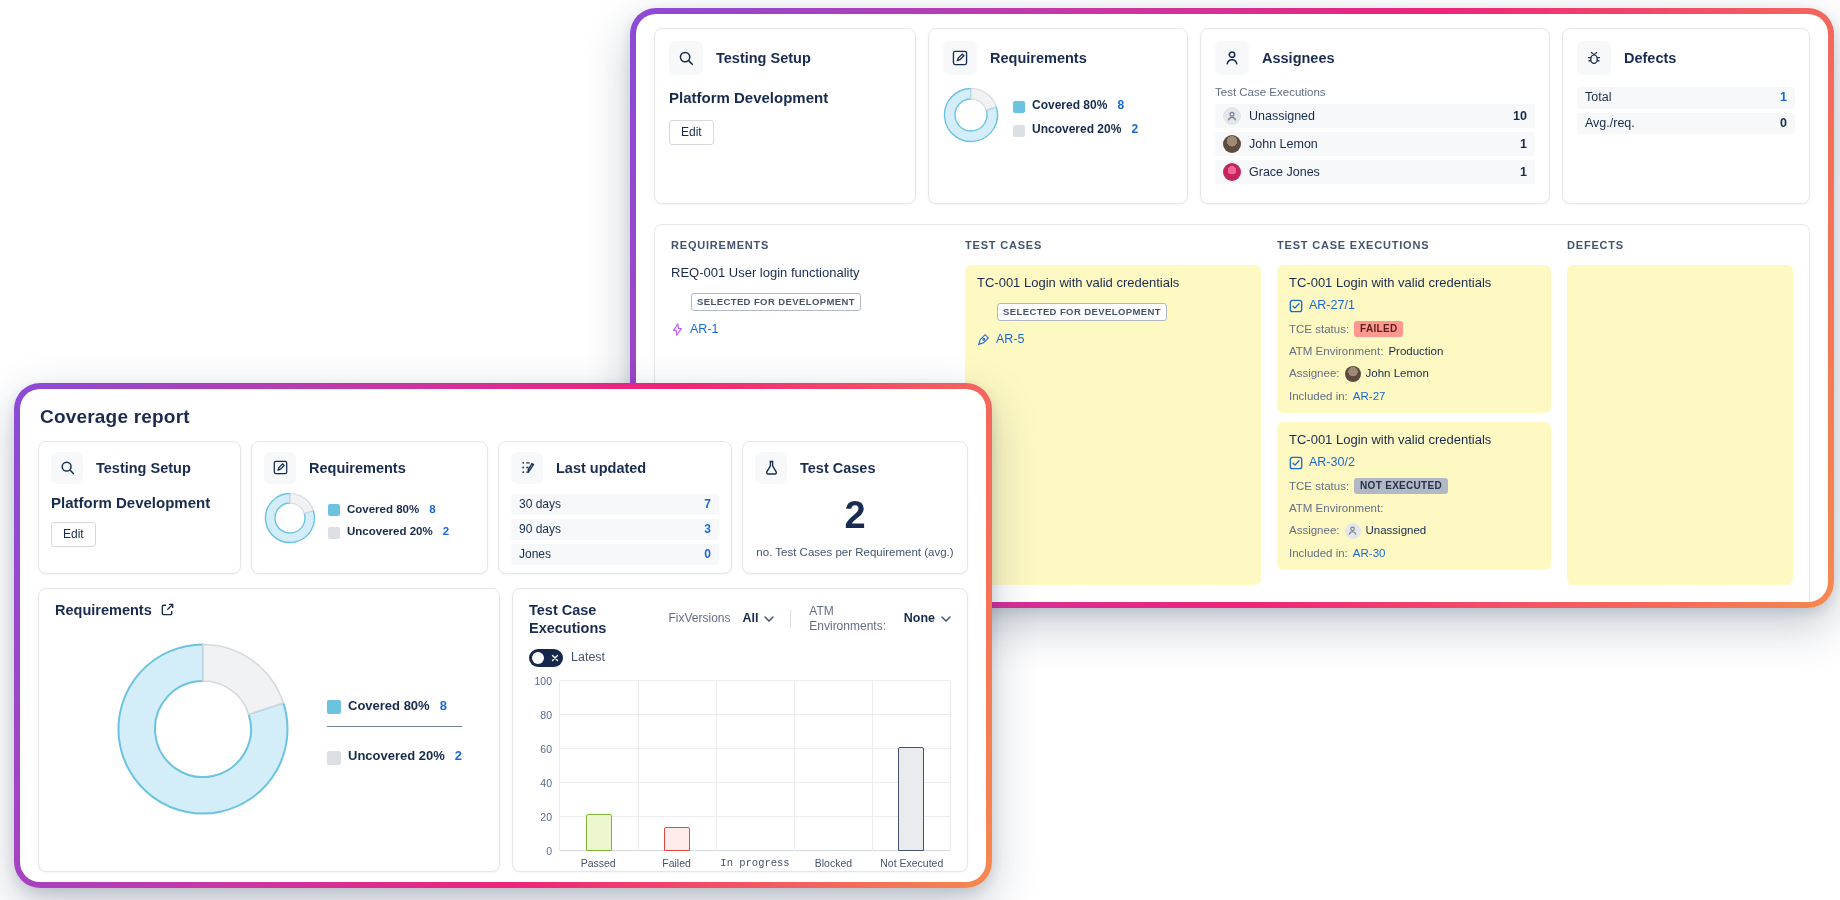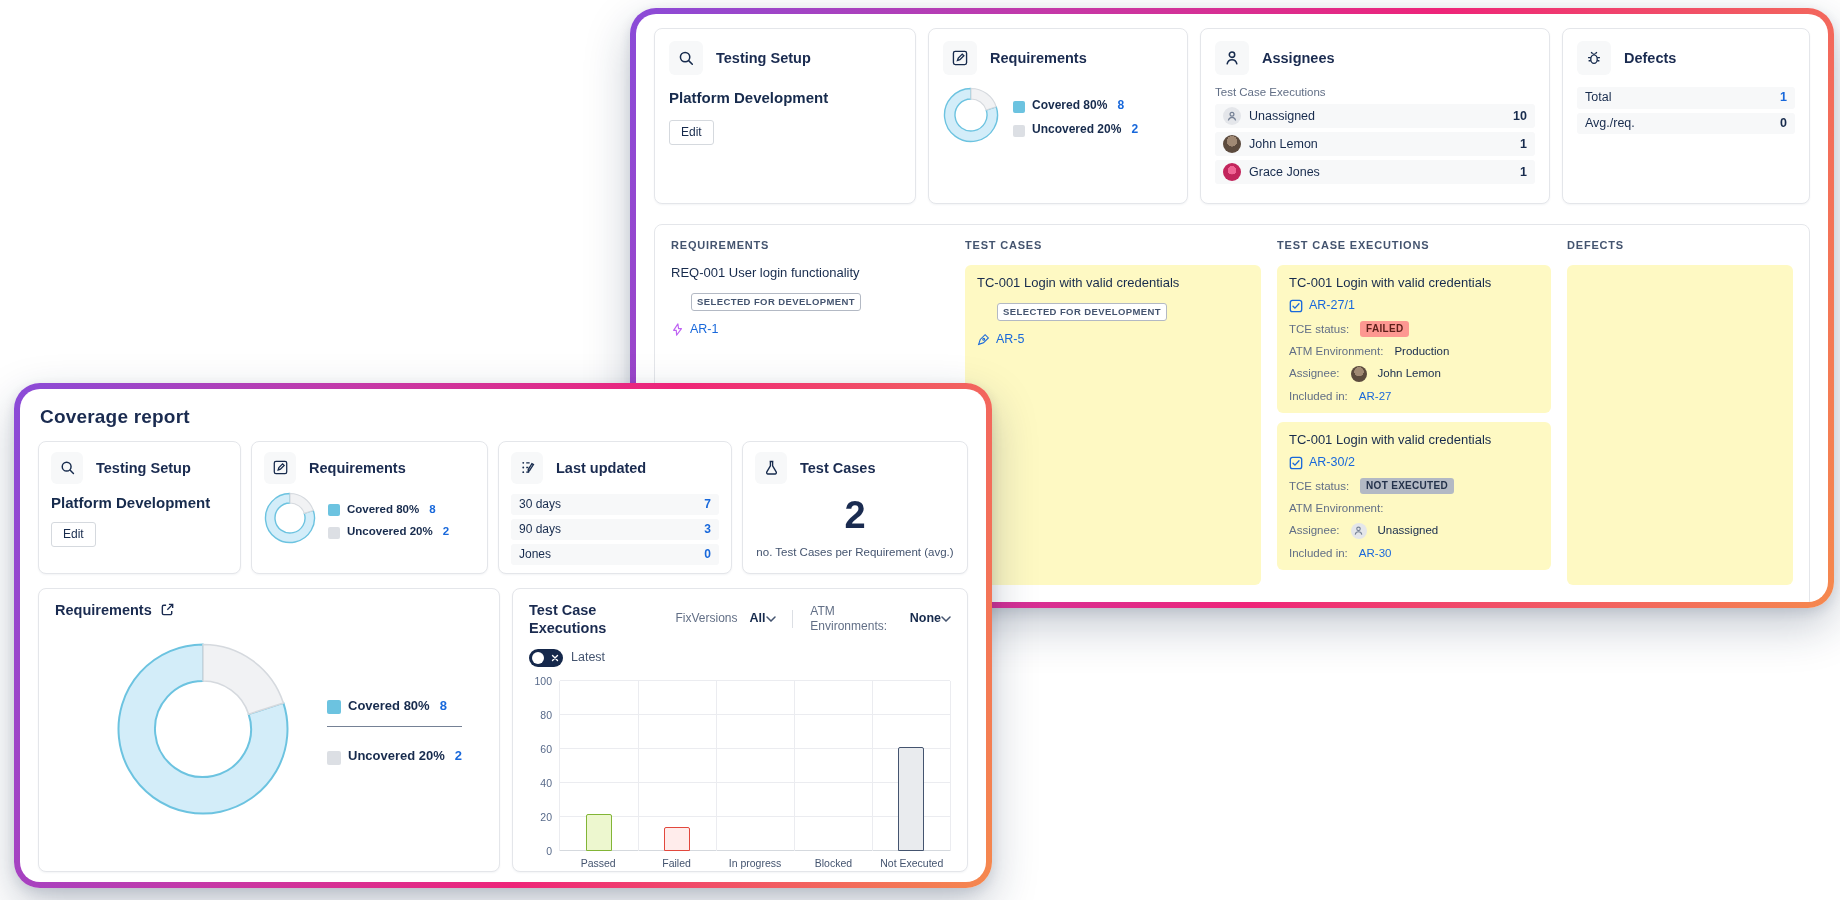--- a/index.html
+++ b/index.html
@@ -69,41 +69,41 @@
   .fill-tall { height:320px; }
   .cell-title { font-size:13px; color:#172B4D; margin-bottom:9px; }
   .status-outline { display:inline-block; border:1px solid #B3B9C4; border-radius:3px; background:#fff;
                     padding:2px 5px; font-size:9.5px; font-weight:700; color:#44546F; letter-spacing:.4px;margin-left:20px; }
   .key-row { display:flex; align-items:center; gap:6px; margin-top:11px; font-size:12.5px; color:#1868DB; }
   .link { color:#1868DB; cursor:pointer; }
 
   .exec-block { margin-bottom:9px; }
   .x-title { font-size:13px; color:#172B4D; margin-bottom:7px; }
   .x-key { display:flex; align-items:center; gap:6px; font-size:12.5px; color:#1868DB; margin-bottom:7px; }
-  .x-line { display:flex; align-items:center; gap:11px; font-size:11.5px; color:#626F86; margin-bottom:7px; }
+  .x-line { display:flex; align-items:center; gap:5px; font-size:11.5px; color:#626F86; margin-bottom:7px; }
   .x-line .val { color:#172B4D; }
   .badge-failed { background:#FD9891; color:#5D1F1A; border-radius:3px; padding:2px 6px; font-size:10px; font-weight:700; letter-spacing:.3px; }
   .badge-notexec { background:#B3B9C4; color:#24324B; border-radius:3px; padding:2px 6px; font-size:10px; font-weight:700; letter-spacing:.3px; }
 
   
   .panel-row { display:flex; gap:12px; margin-top:14px; }
   .panel { border:1px solid #E4E6EA; border-radius:8px; background:#fff; padding:12px 16px; height:284px;
            box-shadow:0 1px 2px rgba(23,43,77,.05); }
   #req-panel { width:462px; }
   #tce-panel { flex:1; }
   .panel-title-row { display:flex; align-items:center; gap:8px; }
   .panel-title { font-size:14.5px; font-weight:700; color:#1A2B50; }
   .big-donut-wrap { display:flex; align-items:center; gap:38px; margin-top:24px; padding-left:62px; }
   .big-legend .legend-item { font-size:13px; }
   .big-legend .chip { width:14px; height:14px; }
   .big-legend .legend-item:first-child { border-bottom:1px solid #758195; padding-bottom:12px; margin-bottom:12px; }
 
   .tce-header { display:flex; align-items:center; gap:12px; }
   .filter-label { font-size:12px; color:#626F86; margin-left:10px; }
-  .filter-value { display:flex; align-items:center; font-size:12.5px; font-weight:700; color:#172B4D; cursor:pointer; }
+  .filter-value { display:flex; align-items:center; gap:6px; font-size:12.5px; font-weight:700; color:#172B4D; cursor:pointer; }
   .vdiv { width:1px; height:18px; background:#DCDFE4; margin:0 4px; }
   .toggle-row { display:flex; align-items:center; gap:8px; margin-top:12px; }
   .toggle { width:34px; height:18px; border-radius:9px; background:#15284B; position:relative; cursor:pointer; flex:none; }
   .toggle .knob { position:absolute; left:3px; top:3px; width:12px; height:12px; background:#fff; border-radius:50%; }
   .toggle svg { position:absolute; right:4px; top:5px; }
   .toggle-label { font-size:12.5px; color:#44546F; }
 
   
   .chart { display:flex; margin-top:14px; }
   .y-axis { width:30px; position:relative; height:170px; flex:none; }
@@ -501,20 +501,20 @@
               <div class="vline" style="left: 60%;"></div>
               <div class="vline" style="left: 80%;"></div>
               <div class="bar" style="left: calc(10% - 13px); height: 22%; background: rgb(237, 247, 207); border-color: rgb(130, 181, 54);"></div>
               <div class="bar" style="left: calc(30% - 13px); height: 14%; background: rgb(255, 236, 235); border-color: rgb(226, 72, 61);"></div>
               <div class="bar" style="left: calc(90% - 13px); height: 61%; background: rgb(233, 235, 238); border-color: rgb(68, 84, 111);"></div>
             </div>
         </div>
         <div class="x-labels" id="tce-xlabels">
             <div class="xl" style="left: 0%; width: 20%;">Passed</div>
             <div class="xl" style="left: 20%; width: 20%;">Failed</div>
-            <div class="xl" style="left: 40%; width: 20%;">In progress</div>
+            <div class="xl" style="left: 40%; width: 20%; font-family: Liberation Mono, monospace;">In progress</div>
             <div class="xl" style="left: 60%; width: 20%;">Blocked</div>
             <div class="xl" style="left: 80%; width: 20%;">Not Executed</div>
           </div>
       </div>
     </div>
   </div>
 </div>
 
 </body></html>

